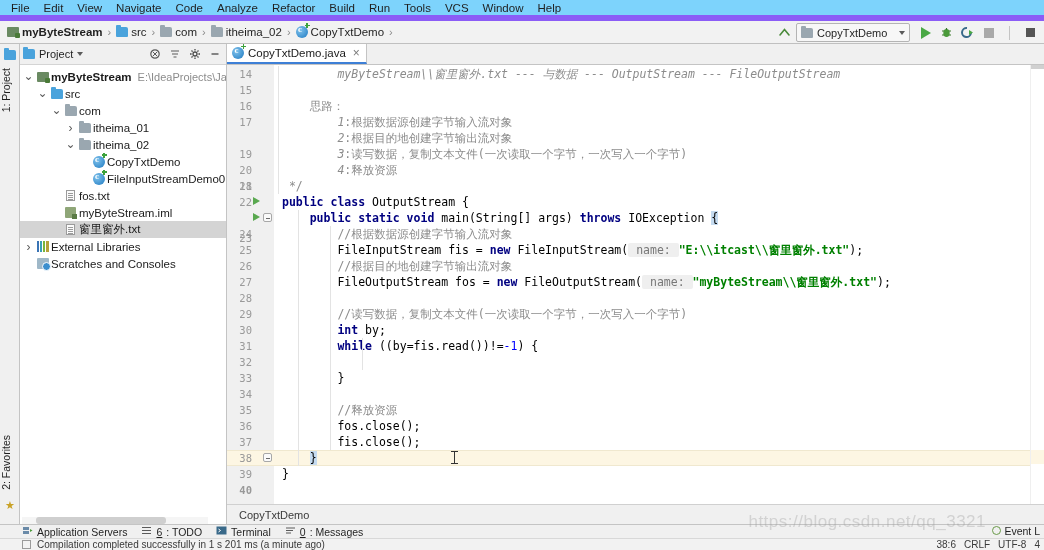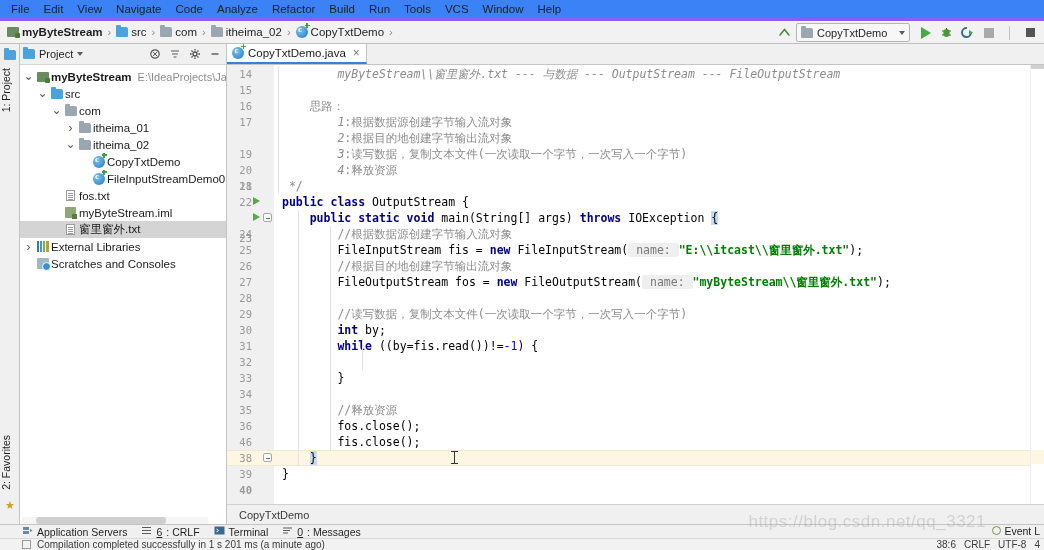--- a/index.html
+++ b/index.html
@@ -11,22 +11,22 @@
     font-family: "Liberation Sans", sans-serif;
     font-size: 11px;
     color: #1a1a1a;
     -webkit-font-smoothing: antialiased;
   }
   #app { position: relative; width: 1044px; height: 550px; }
 
   
   .menubar {
     height: 21px; display: flex; align-items: center;
-    padding-left: 4px; background: #3b82f6;
-    border-bottom: 3px solid #8b5cf6;
+    padding-left: 4px; background: #7dd3fc;
+    border-bottom: 6px solid #8b5cf6;
   }
   .menubar .mi {
     padding: 2px 7px; font-size: 11.5px; color: #1f1f1f;
     cursor: default; white-space: nowrap;
   }
 
   
   .navbar {
     height: 23px; display: flex; align-items: center;
     background: #f2f2f2; border-bottom: 1px solid #c0c0c0;
@@ -540,21 +540,21 @@
           <div class="ln" style="top: 209px;">27</div>
           <div class="ln" style="top: 225px;">28</div>
           <div class="ln" style="top: 241px;">29</div>
           <div class="ln" style="top: 257px;">30</div>
           <div class="ln" style="top: 273px;">31</div>
           <div class="ln" style="top: 289px;">32</div>
           <div class="ln" style="top: 305px;">33</div>
           <div class="ln" style="top: 321px;">34</div>
           <div class="ln" style="top: 337px;">35</div>
           <div class="ln" style="top: 353px;">36</div>
-          <div class="ln" style="top: 369px;">46</div>
+          <div class="ln" style="top: 369px;">37</div>
           <div class="ln" style="top: 385px;">38</div>
           <div class="fold" style="top: 388px;"></div>
           <div class="ln" style="top: 401px;">39</div>
           <div class="ln" style="top: 417px; font-weight: bold;">40</div>
         </div>
       <div class="code" id="code">
           <div class="hl-line" style="top: 385px;"></div>
           <div class="cl" style="top: 1px;"><span class="cmi">        myByteStream\\窗里窗外.txt --- 与数据 --- OutputStream --- FileOutputStream</span></div>
           <div class="cl" style="top: 17px;"></div>
           <div class="cl" style="top: 33px;"><span class="cm">    思路：</span></div>
@@ -603,21 +603,21 @@
             <rect x="1" y="6" width="6" height="3" fill="#6a8aa8"></rect>
             <path d="M8 4 l2.5 1.5 l-2.5 1.5 z" fill="#4a9a3a"></path>
           </svg></span>
         <span>Application Servers</span>
       </div>
       <div class="bb-item">
         <span><svg width="11" height="11" viewBox="0 0 11 11">
             <path d="M1 2.5 h9 M1 5.5 h9 M1 8.5 h9" stroke="#5a5a5a" stroke-width="1.2"></path>
           </svg></span>
         <u>6</u>
-        <span>: CRLF</span>
+        <span>: TODO</span>
       </div>
       <div class="bb-item">
         <span><svg width="11" height="11" viewBox="0 0 11 11">
             <rect x="0.5" y="1.5" width="10" height="8" fill="#3a6a8a"></rect>
             <path d="M2.5 4 l2 1.5 l-2 1.5" stroke="#fff" stroke-width="1" fill="none"></path>
           </svg></span>
         <span>Terminal</span>
       </div>
       <div class="bb-item">
         <span><svg width="11" height="11" viewBox="0 0 11 11">

